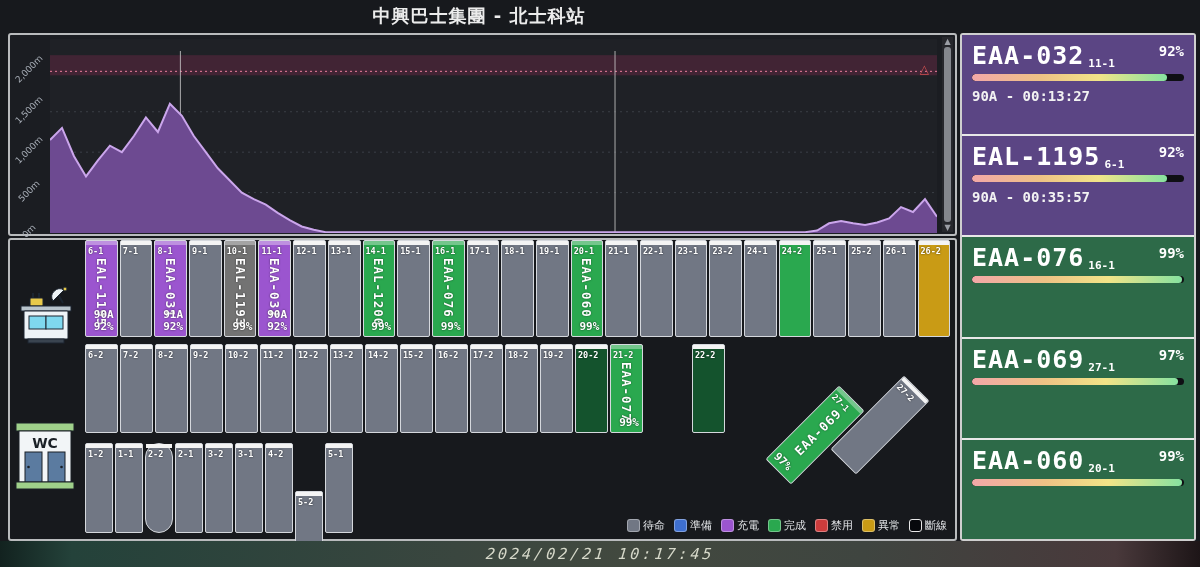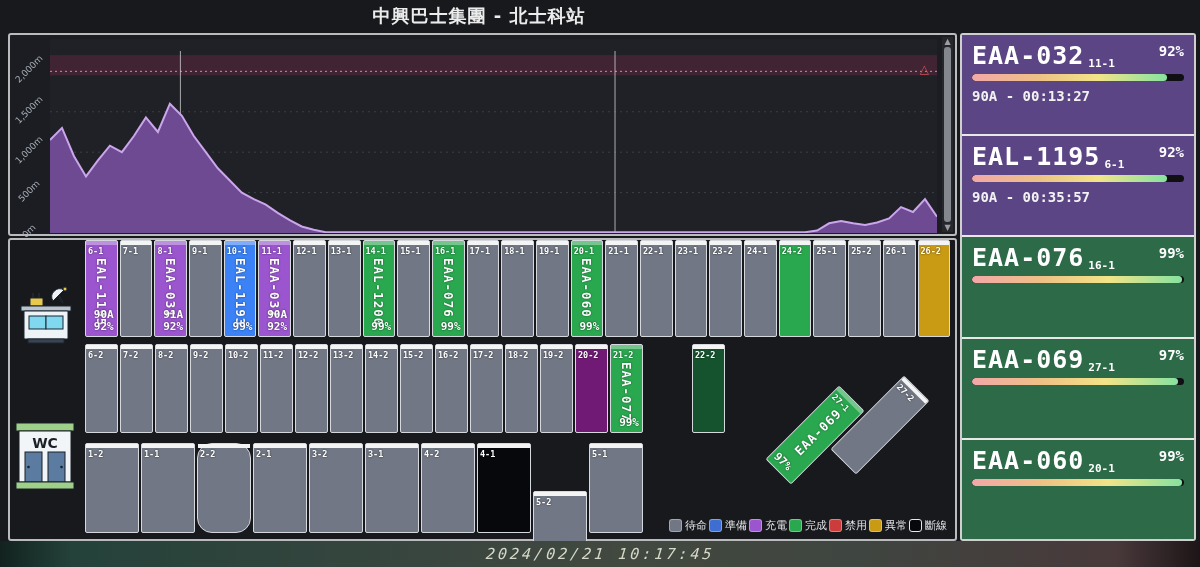--- a/index.html
+++ b/index.html
@@ -24,41 +24,41 @@
 
   
   .layout-panel { position:absolute; left:8px; top:238px; width:949px; height:303px;
                   background:#17191d; border:2px solid #b9bbbd; border-radius:3px; }
   .lot-row { position:absolute; display:flex; gap:2px; }
   .row1 { left:75px; top:0px; }
   .row2 { left:75px; top:104px; }
   .row3 { left:75px; top:203px; }
   .row1 .slot { width:32.7px; height:97px; }
   .row2 .slot { width:33px;  height:89px; }
-  .row3 .slot { width:54px; height:90px; }
+  .row3 .slot { width:28px; height:90px; }
   .slot { position:relative; border:1px solid #d5d8dd; border-radius:2px; background:#717784; }
   .slot .cap { position:absolute; top:0; left:0; right:0; height:4px; background:#f4f4f4; }
   .slot .cap.occ { background:rgba(255,255,255,.35); }
   .slot .sid { position:absolute; top:5px; left:2px; color:#fff; font-size:8.5px; font-weight:bold;
                font-family:"DejaVu Sans Mono",monospace; text-shadow:0 0 2px rgba(0,0,0,.7); }
   .slot .veh { position:absolute; top:17px; left:50%; transform:translateX(-50%);
                writing-mode:vertical-rl; text-orientation:mixed; color:#fff; font-weight:bold;
                font-size:12.5px; letter-spacing:1px; font-family:"DejaVu Sans Mono",monospace;
                text-shadow:0 0 2px rgba(0,0,0,.55); }
   .slot .stats { position:absolute; bottom:2px; right:3px; color:#fff; font-size:11px;
                  font-weight:bold; text-align:right; line-height:1.15;
                  font-family:"DejaVu Sans Mono",monospace; text-shadow:0 0 2px rgba(0,0,0,.7); }
   .diag { position:absolute; width:36px; height:104px; transform:rotate(45deg); }
   .diag .slot { width:36px; height:104px; }
   .d1 { left:787px; top:143px; }
   .d2 { left:852px; top:133px; }
   .diag .stats { right:auto; left:3px; text-align:left; }
   .flip { transform:translateX(-50%) rotate(180deg) !important; }
 
-  .legend { position:absolute; right:8px; bottom:6px; display:flex; gap:2px; align-items:center; }
+  .legend { position:absolute; right:8px; bottom:6px; display:flex; gap:9px; align-items:center; }
   .lg-item { display:flex; align-items:center; gap:3px; }
   .lg-sw { width:13px; height:13px; border-radius:3px; border:1px solid rgba(255,255,255,.35); }
   .lg-sw.offline { border:1.5px solid #e8e8e8; }
   .lg-lb { color:#e3e5e8; font-size:11px; }
 
   .fac { position:absolute; }
   .fac-station { left:8px; top:43px; }
   .fac-wc { left:5px; top:178px; }
 
   
@@ -169,21 +169,21 @@
           <div class="veh">EAA-031</div>
           <div class="stats">
             <div>91A</div>
             <div>92%</div>
           </div>
         </div>
         <div class="slot" style="background: rgb(113, 119, 132);">
           <div class="cap"></div>
           <div class="sid">9-1</div>
         </div>
-        <div class="slot" style="background: #3b82f6;">
+        <div class="slot" style="background: #737373;">
           <div class="cap occ"></div>
           <div class="sid">10-1</div>
           <div class="veh">EAL-1193</div>
           <div class="stats">
             <div>99%</div>
           </div>
         </div>
         <div class="slot" style="background: rgb(155, 85, 207);">
           <div class="cap occ"></div>
           <div class="sid">11-1</div>
@@ -332,21 +332,21 @@
           <div class="sid">17-2</div>
         </div>
         <div class="slot" style="background: rgb(113, 119, 132);">
           <div class="cap"></div>
           <div class="sid">18-2</div>
         </div>
         <div class="slot" style="background: rgb(113, 119, 132);">
           <div class="cap"></div>
           <div class="sid">19-2</div>
         </div>
-        <div class="slot" style="background: #701a75;">
+        <div class="slot" style="background: #14532d;">
           <div class="cap"></div>
           <div class="sid">20-2</div>
         </div>
         <div class="slot" style="background: rgb(42, 168, 79);">
           <div class="cap occ"></div>
           <div class="sid">21-2</div>
           <div class="veh">EAA-077</div>
           <div class="stats">
             <div>99%</div>
           </div>
@@ -377,24 +377,20 @@
           <div class="cap"></div>
           <div class="sid">3-2</div>
         </div>
         <div class="slot" style="background: rgb(113, 119, 132);">
           <div class="cap"></div>
           <div class="sid">3-1</div>
         </div>
         <div class="slot" style="background: rgb(113, 119, 132);">
           <div class="cap"></div>
           <div class="sid">4-2</div>
-        </div>
-        <div class="slot" style="background: rgb(7, 8, 12);">
-          <div class="cap"></div>
-          <div class="sid">4-1</div>
         </div>
         <div class="slot" style="background: rgb(113, 119, 132); margin-top: 48px;">
           <div class="cap"></div>
           <div class="sid">5-2</div>
         </div>
         <div class="slot" style="background: rgb(113, 119, 132);">
           <div class="cap"></div>
           <div class="sid">5-1</div>
         </div>
       </div>

